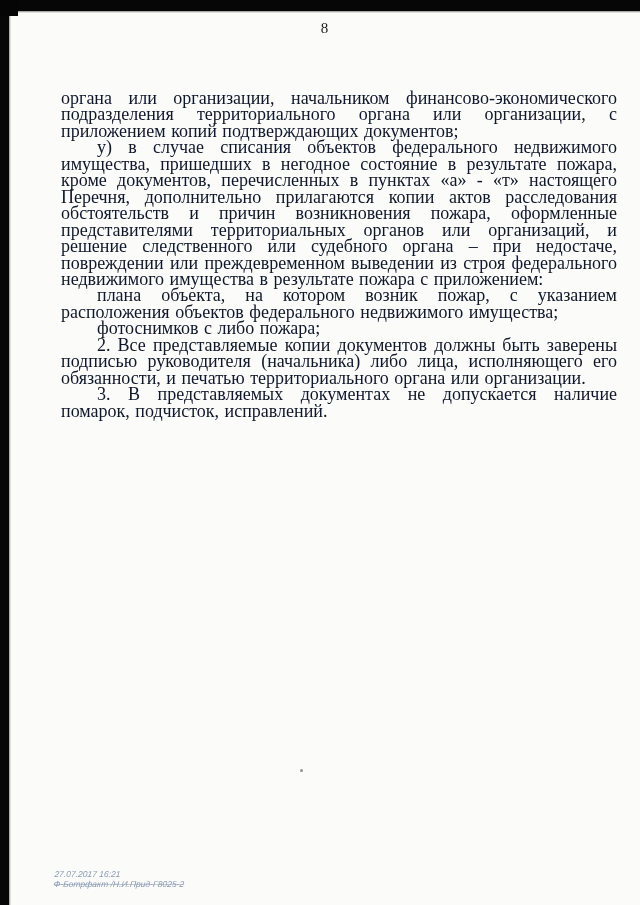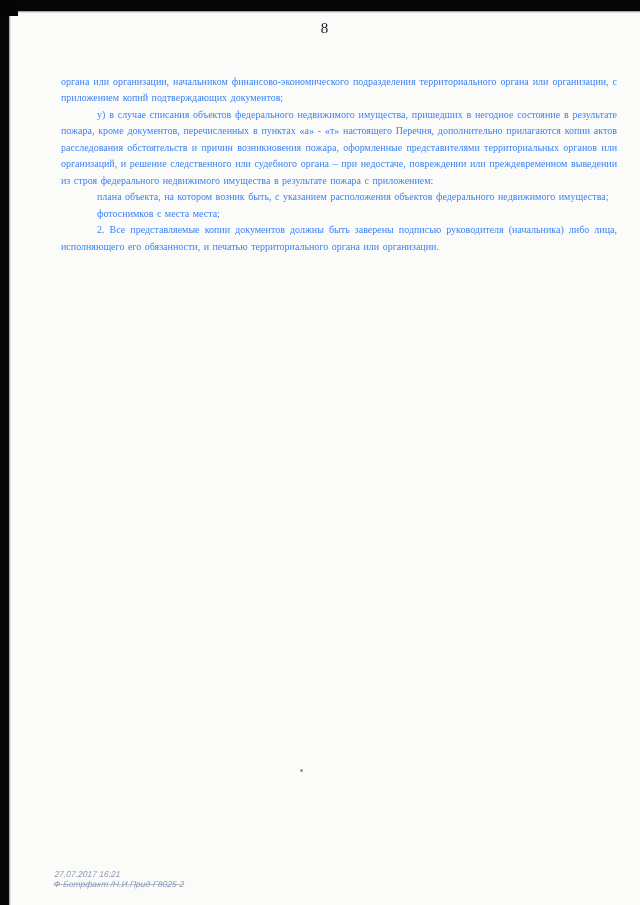--- a/index.html
+++ b/index.html
@@ -57,26 +57,26 @@
     position: absolute;
     top: 20px;
     left: 9px;
     right: 0;
     text-align: center;
     font-size: 15px;
     color: #1c1c1c;
   }
   .text-block {
     position: absolute;
-    top: 74px;
+    top: 90px;
     left: 61px;
     width: 556px;
-    font-size: 10px;
+    font-size: 18px;
     line-height: 16.45px;
-    color: #3b82f6;
+    color: #0f172a;
     text-align: justify;
   }
   .text-block p {
     margin: 0;
     padding: 0;
     text-indent: 36px;
     word-spacing: 1px;
   }
   .text-block p.no-indent {
     text-indent: 0;
@@ -115,23 +115,24 @@
 
   <div class="edge-top"></div>
   <div class="edge-left"></div>
   <div class="corner-blob"></div>
 
   <div class="page-number">8</div>
 
   <div class="text-block">
     <p class="no-indent">органа или организации, начальником финансово-экономического подразделения территориального органа или организации, с приложением копий подтверждающих документов;</p>
     <p>у) в случае списания объектов федерального недвижимого имущества, пришедших в негодное состояние в результате пожара, кроме документов, перечисленных в пунктах «а» - «т» настоящего Перечня, дополнительно прилагаются копии актов расследования обстоятельств и причин возникновения пожара, оформленные представителями территориальных органов или организаций, и решение следственного или судебного органа – при недостаче, повреждении или преждевременном выведении из строя федерального недвижимого имущества в результате пожара с приложением:</p>
-    <p>плана объекта, на котором возник быть, с указанием расположения объектов федерального недвижимого имущества;</p>
-    <p>фотоснимков с места места;</p>
+    <p>плана объекта, на котором возник пожар, с указанием расположения объектов федерального недвижимого имущества;</p>
+    <p>фотоснимков с либо пожара;</p>
     <p>2. Все представляемые копии документов должны быть заверены подписью руководителя (начальника) либо лица, исполняющего его обязанности, и печатью территориального органа или организации.</p>
+    <p>3. В представляемых документах не допускается наличие помарок, подчисток, исправлений.</p>
   </div>
 
   <div class="speck"></div>
 
   <div class="stamp">
     <div>27.07.2017 16:21</div>
     <div class="ref">Ф-Ботрфакт /Н.И.Прид-Г8025-2</div>
   </div>
 
 </div>

